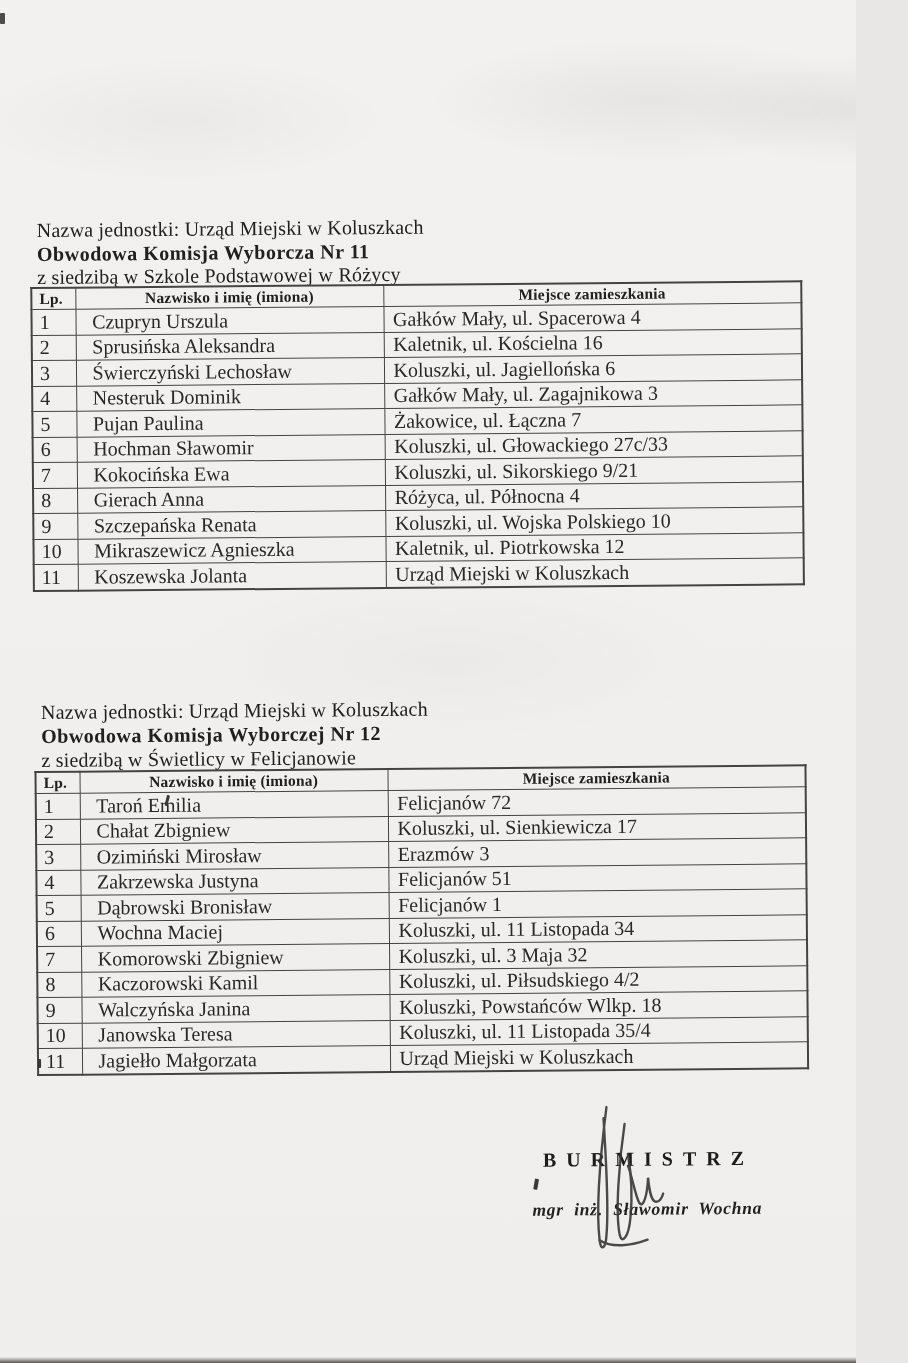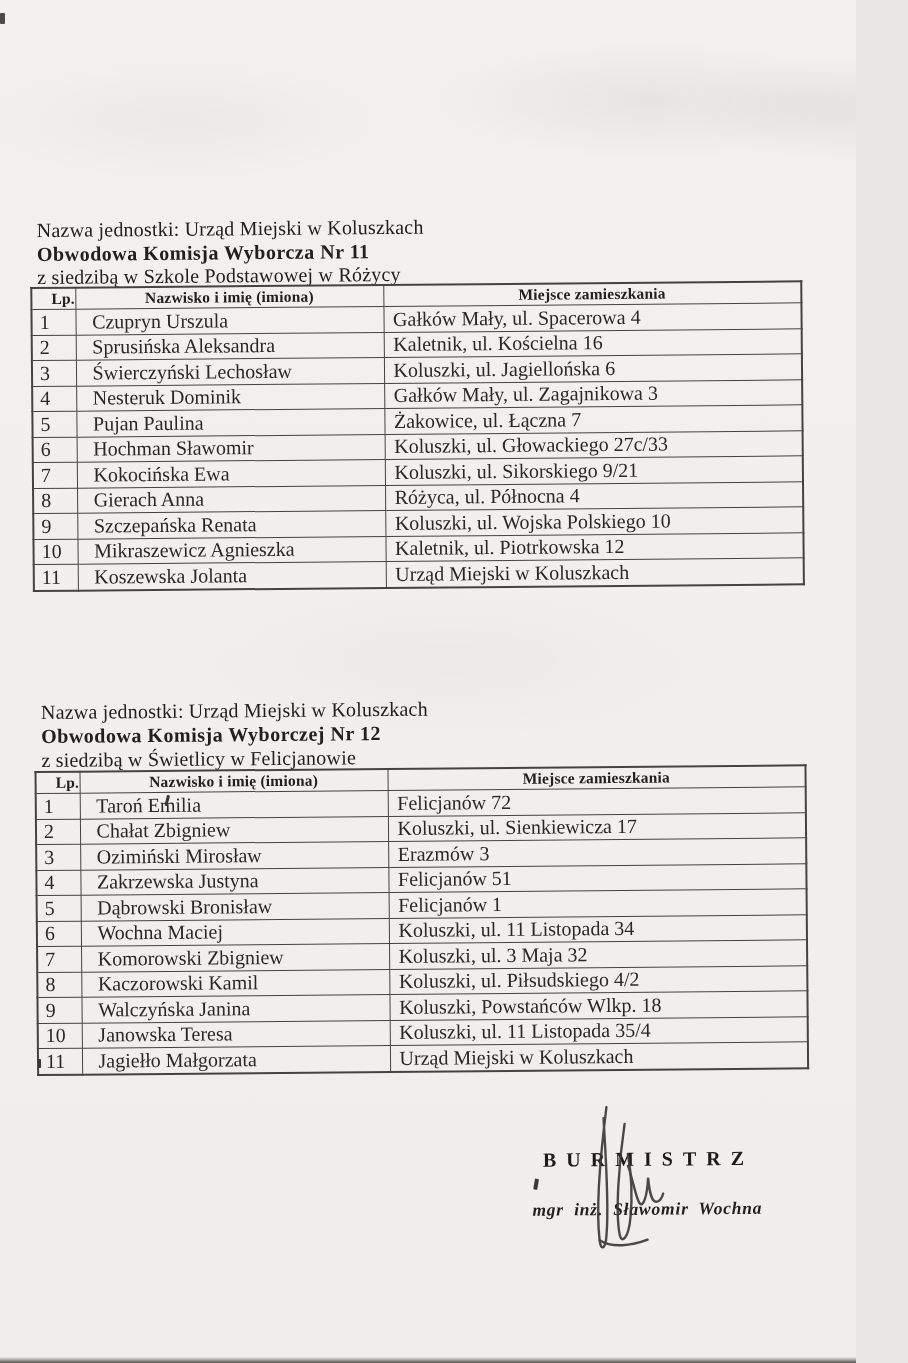--- a/index.html
+++ b/index.html
@@ -48,21 +48,21 @@
   }
   .doc-table th {
     border: 1.5px solid #45433f;
     font-size: 15.5px;
     font-weight: bold;
     height: 20px;
     text-align: center;
     padding: 0 4px;
     letter-spacing: 0.2px;
   }
-  .doc-table th.h-lp { text-align: left; padding-left: 19px; }
+  .doc-table th.h-lp { text-align: left; padding-left: 7px; }
   .doc-table td {
     border: 1.5px solid #45433f;
     font-size: 20px;
     height: 24.5px;
     padding: 0 6px;
     white-space: nowrap;
     overflow: hidden;
     color: #2a2826;
   }
   .doc-table td.col-lp   { padding-left: 7px; }

